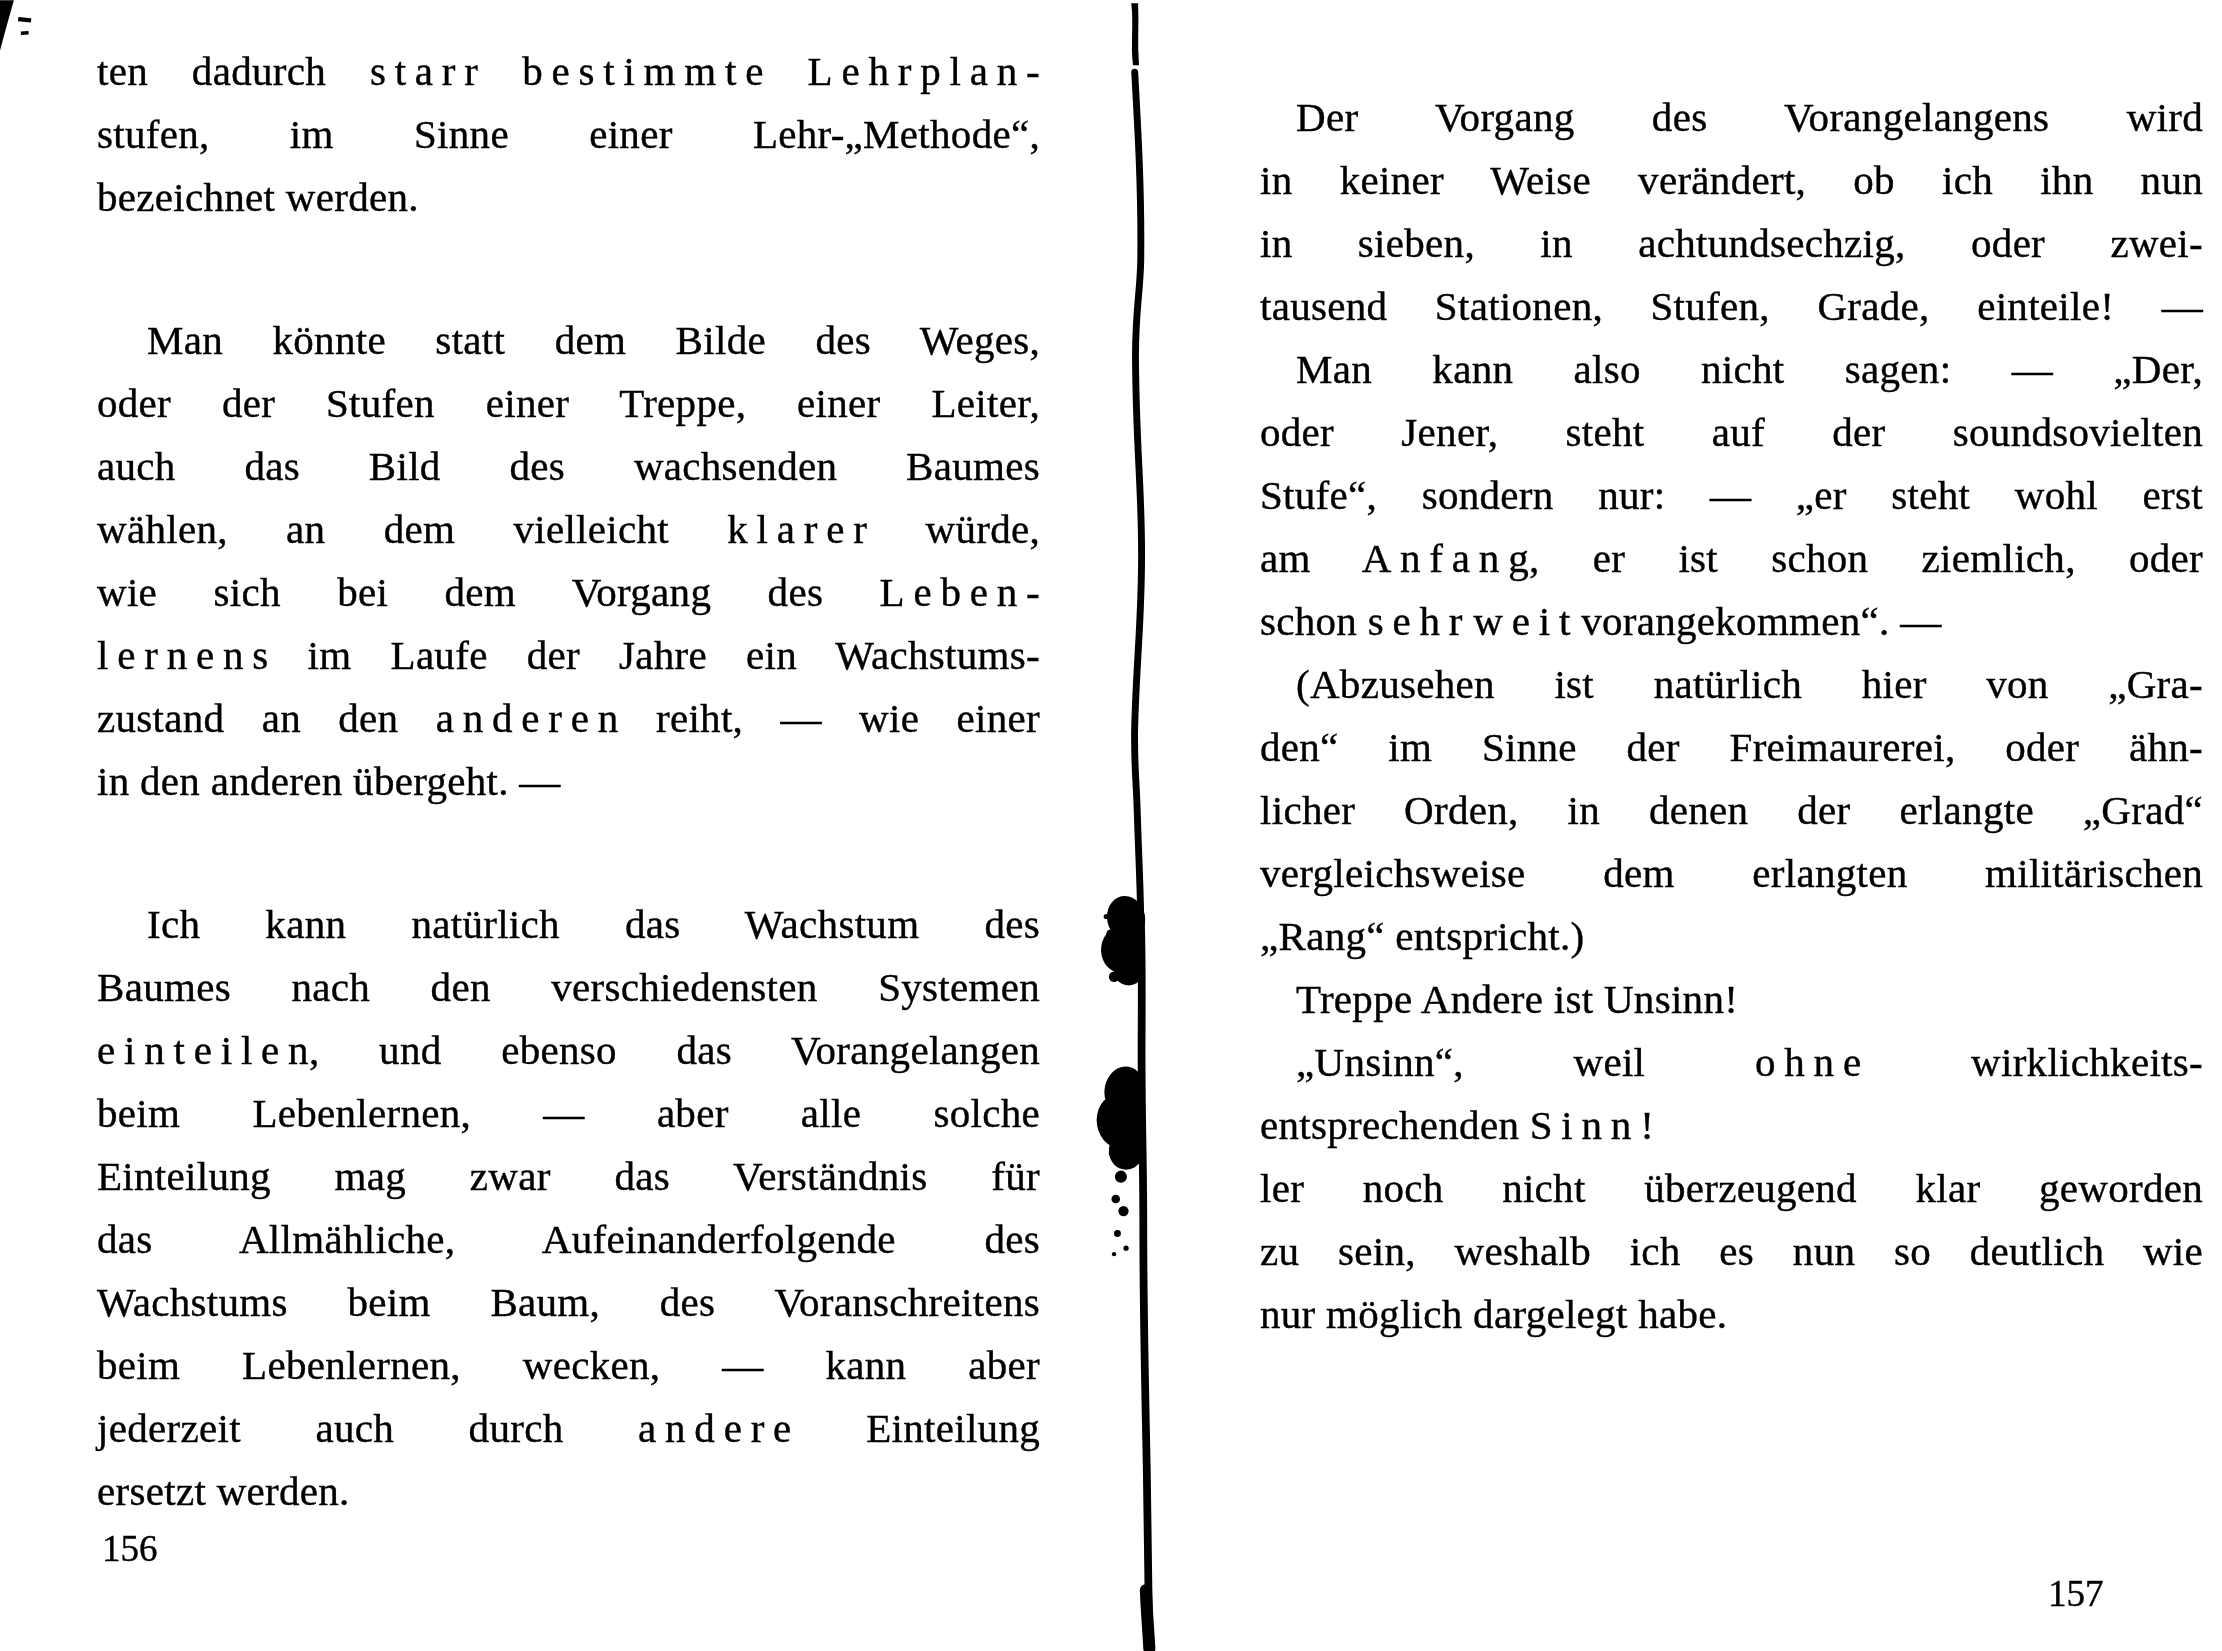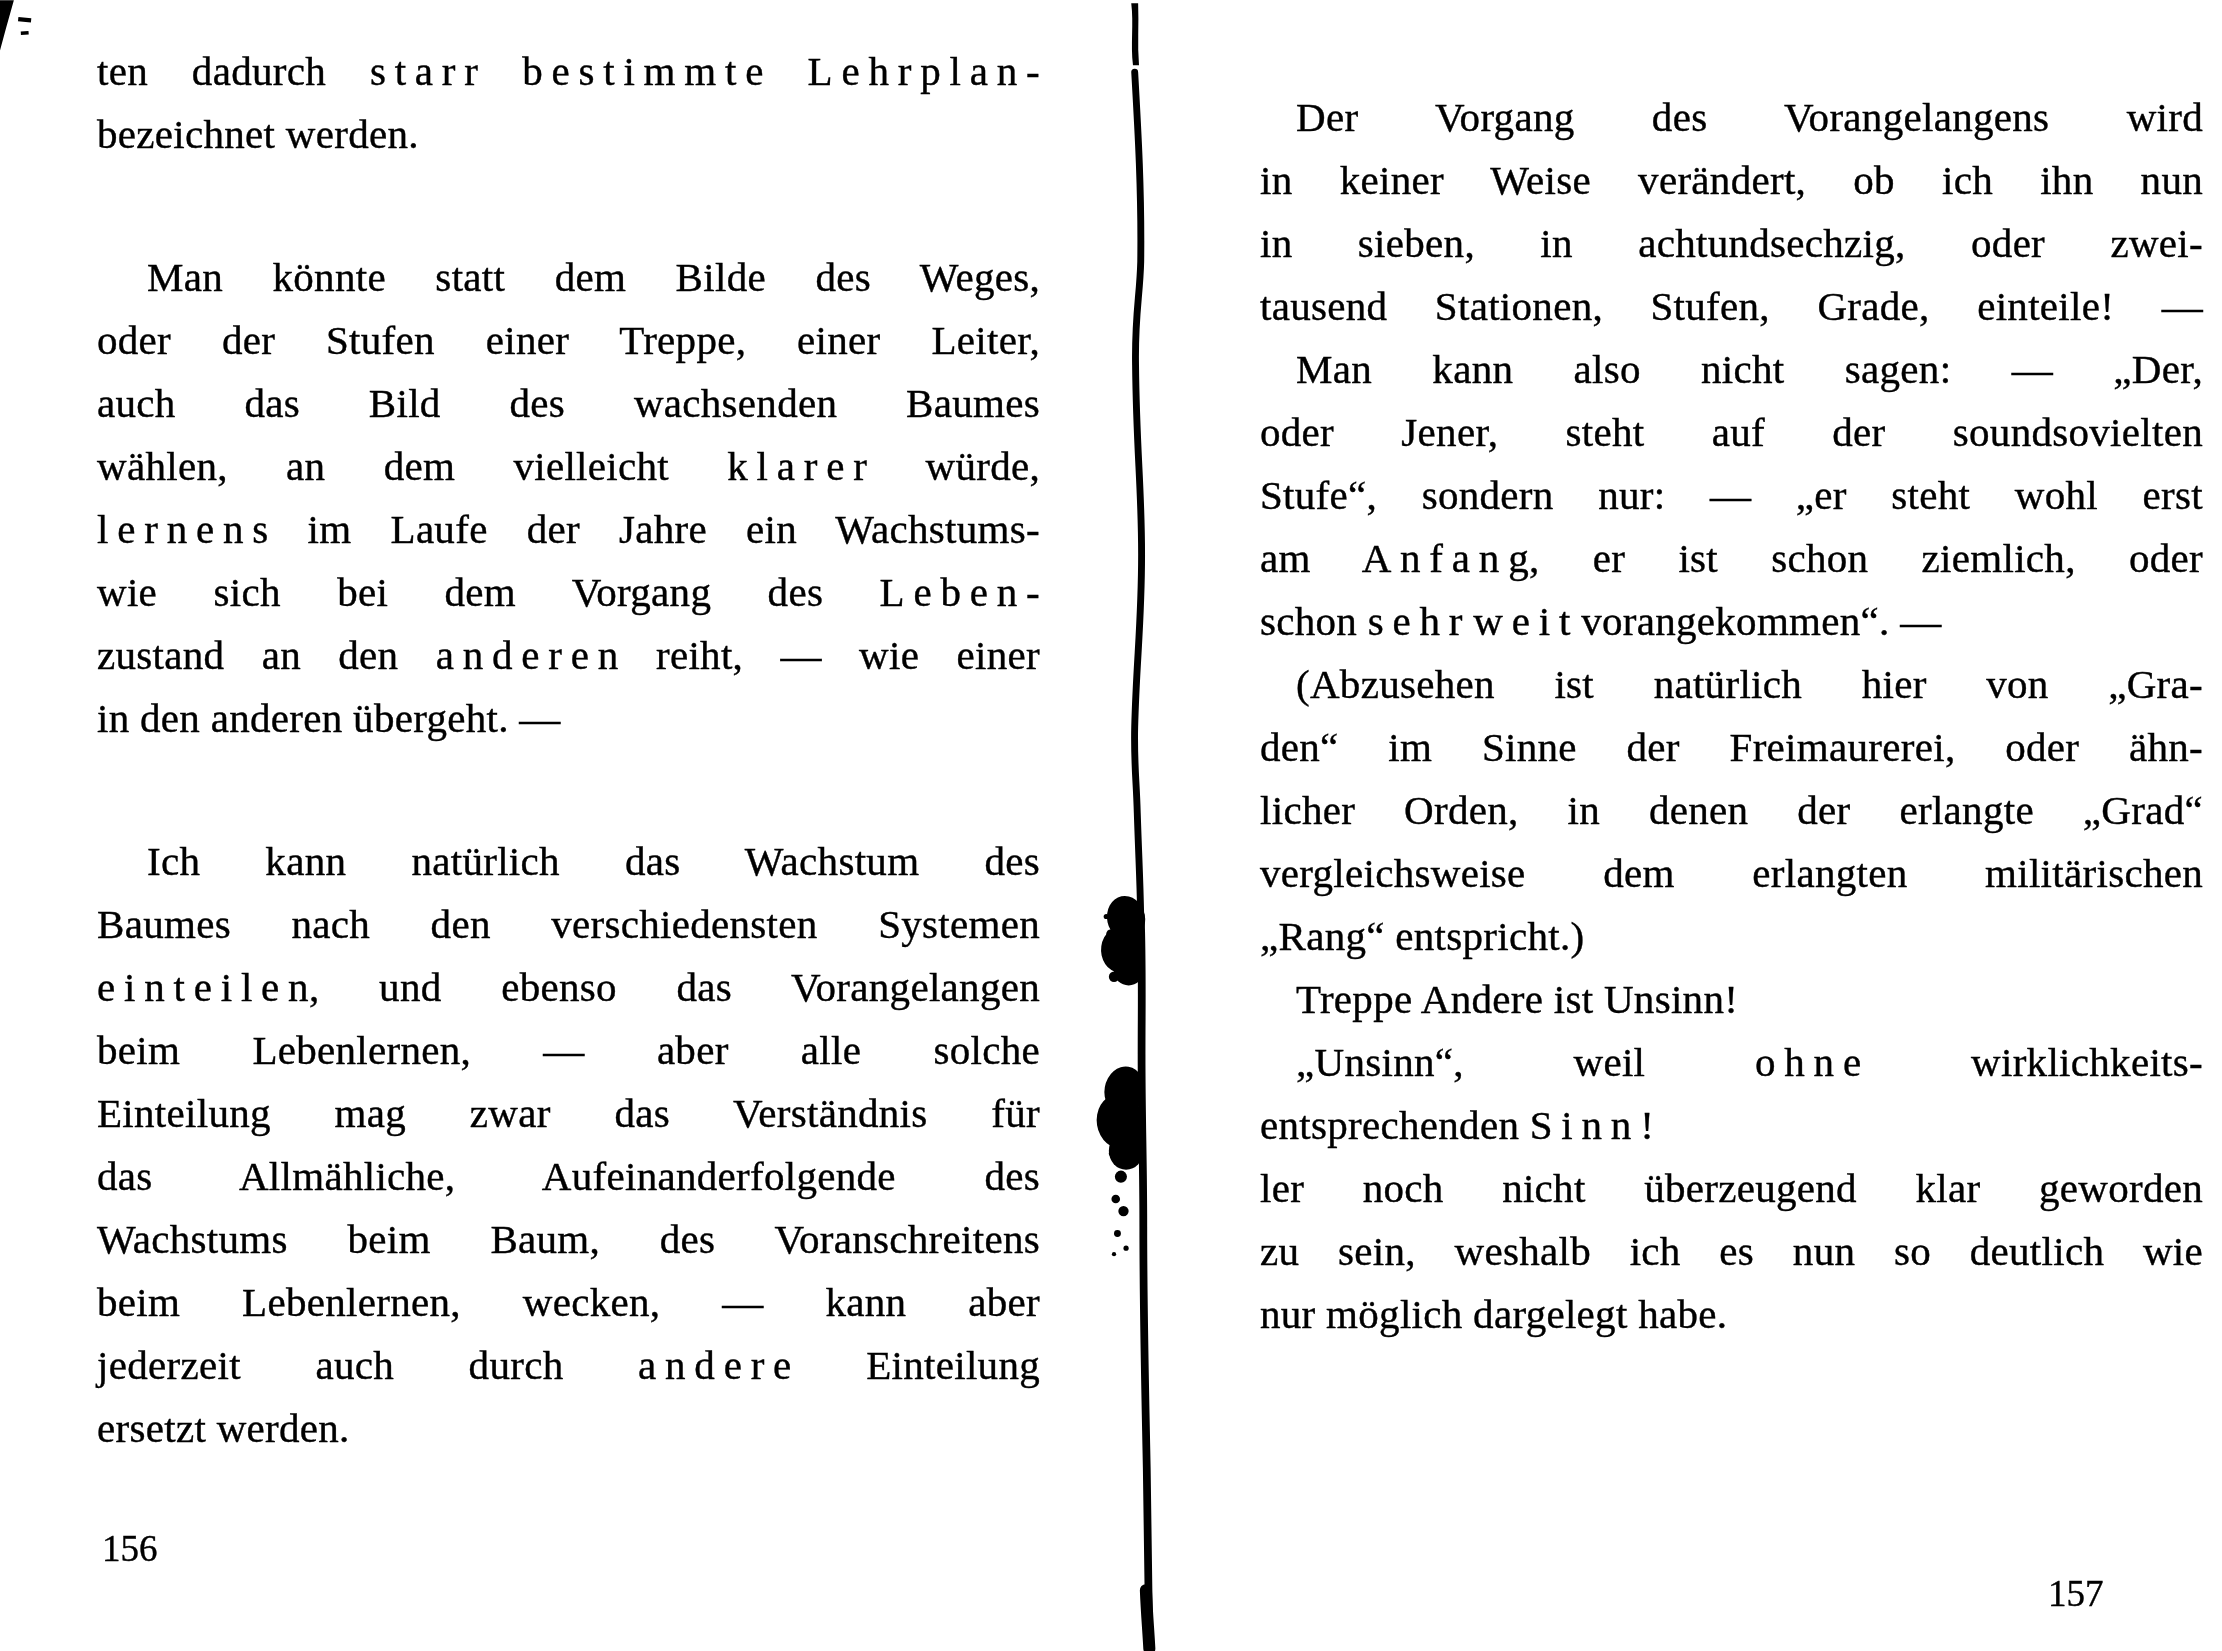--- a/index.html
+++ b/index.html
@@ -33,29 +33,30 @@
 </style>
 </head>
 <body>
 
 <div class="canvas">
 
   <section>
     <div class="col col-left">
       <div class="para">
         <div class="ln">ten dadurch s t a r r b e s t i m m t e L e h r p l a n -</div>
+        <div class="ln">stufen, im Sinne einer Lehr-„Methode“,</div>
         <div class="ln last">bezeichnet werden.</div>
       </div>
       <div class="para">
         <div class="ln ind">Man könnte statt dem Bilde des Weges,</div>
         <div class="ln">oder der Stufen einer Treppe, einer Leiter,</div>
         <div class="ln">auch das Bild des wachsenden Baumes</div>
         <div class="ln">wählen, an dem vielleicht k l a r e r würde,</div>
+        <div class="ln">wie sich bei dem Vorgang des L e b e n -</div>
         <div class="ln">l e r n e n s im Laufe der Jahre ein Wachstums-</div>
-        <div class="ln">wie sich bei dem Vorgang des L e b e n -</div>
         <div class="ln">zustand an den a n d e r e n reiht, — wie einer</div>
         <div class="ln last">in den anderen übergeht. —</div>
       </div>
       <div class="para">
         <div class="ln ind">Ich kann natürlich das Wachstum des</div>
         <div class="ln">Baumes nach den verschiedensten Systemen</div>
         <div class="ln">e i n t e i l e n, und ebenso das Vorangelangen</div>
         <div class="ln">beim Lebenlernen, — aber alle solche</div>
         <div class="ln">Einteilung mag zwar das Verständnis für</div>
         <div class="ln">das Allmähliche, Aufeinanderfolgende des</div>

